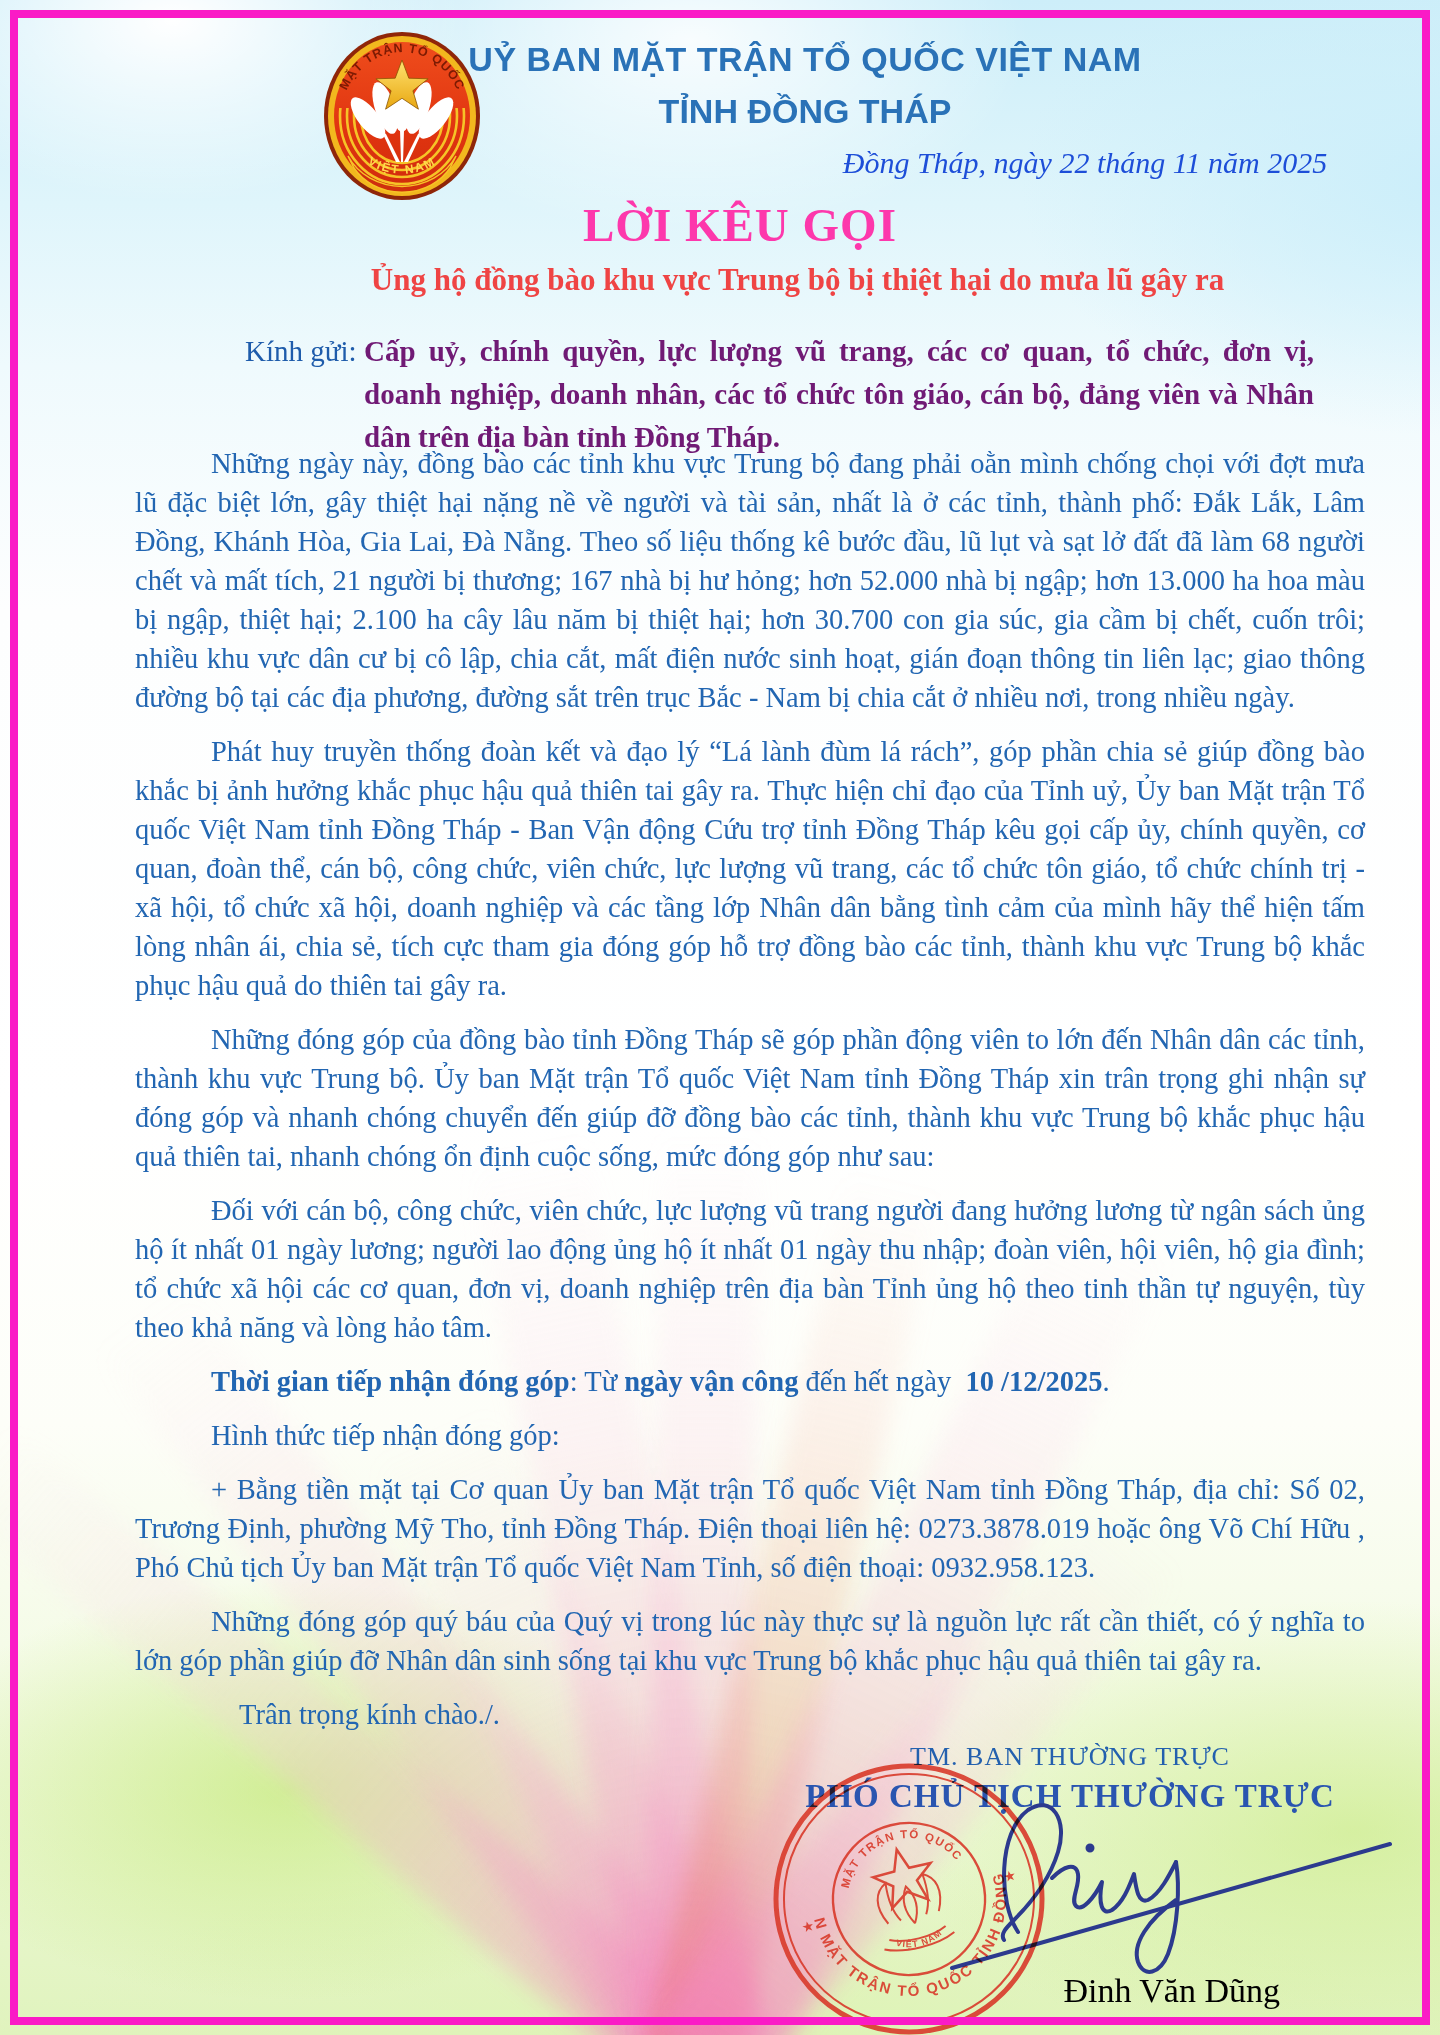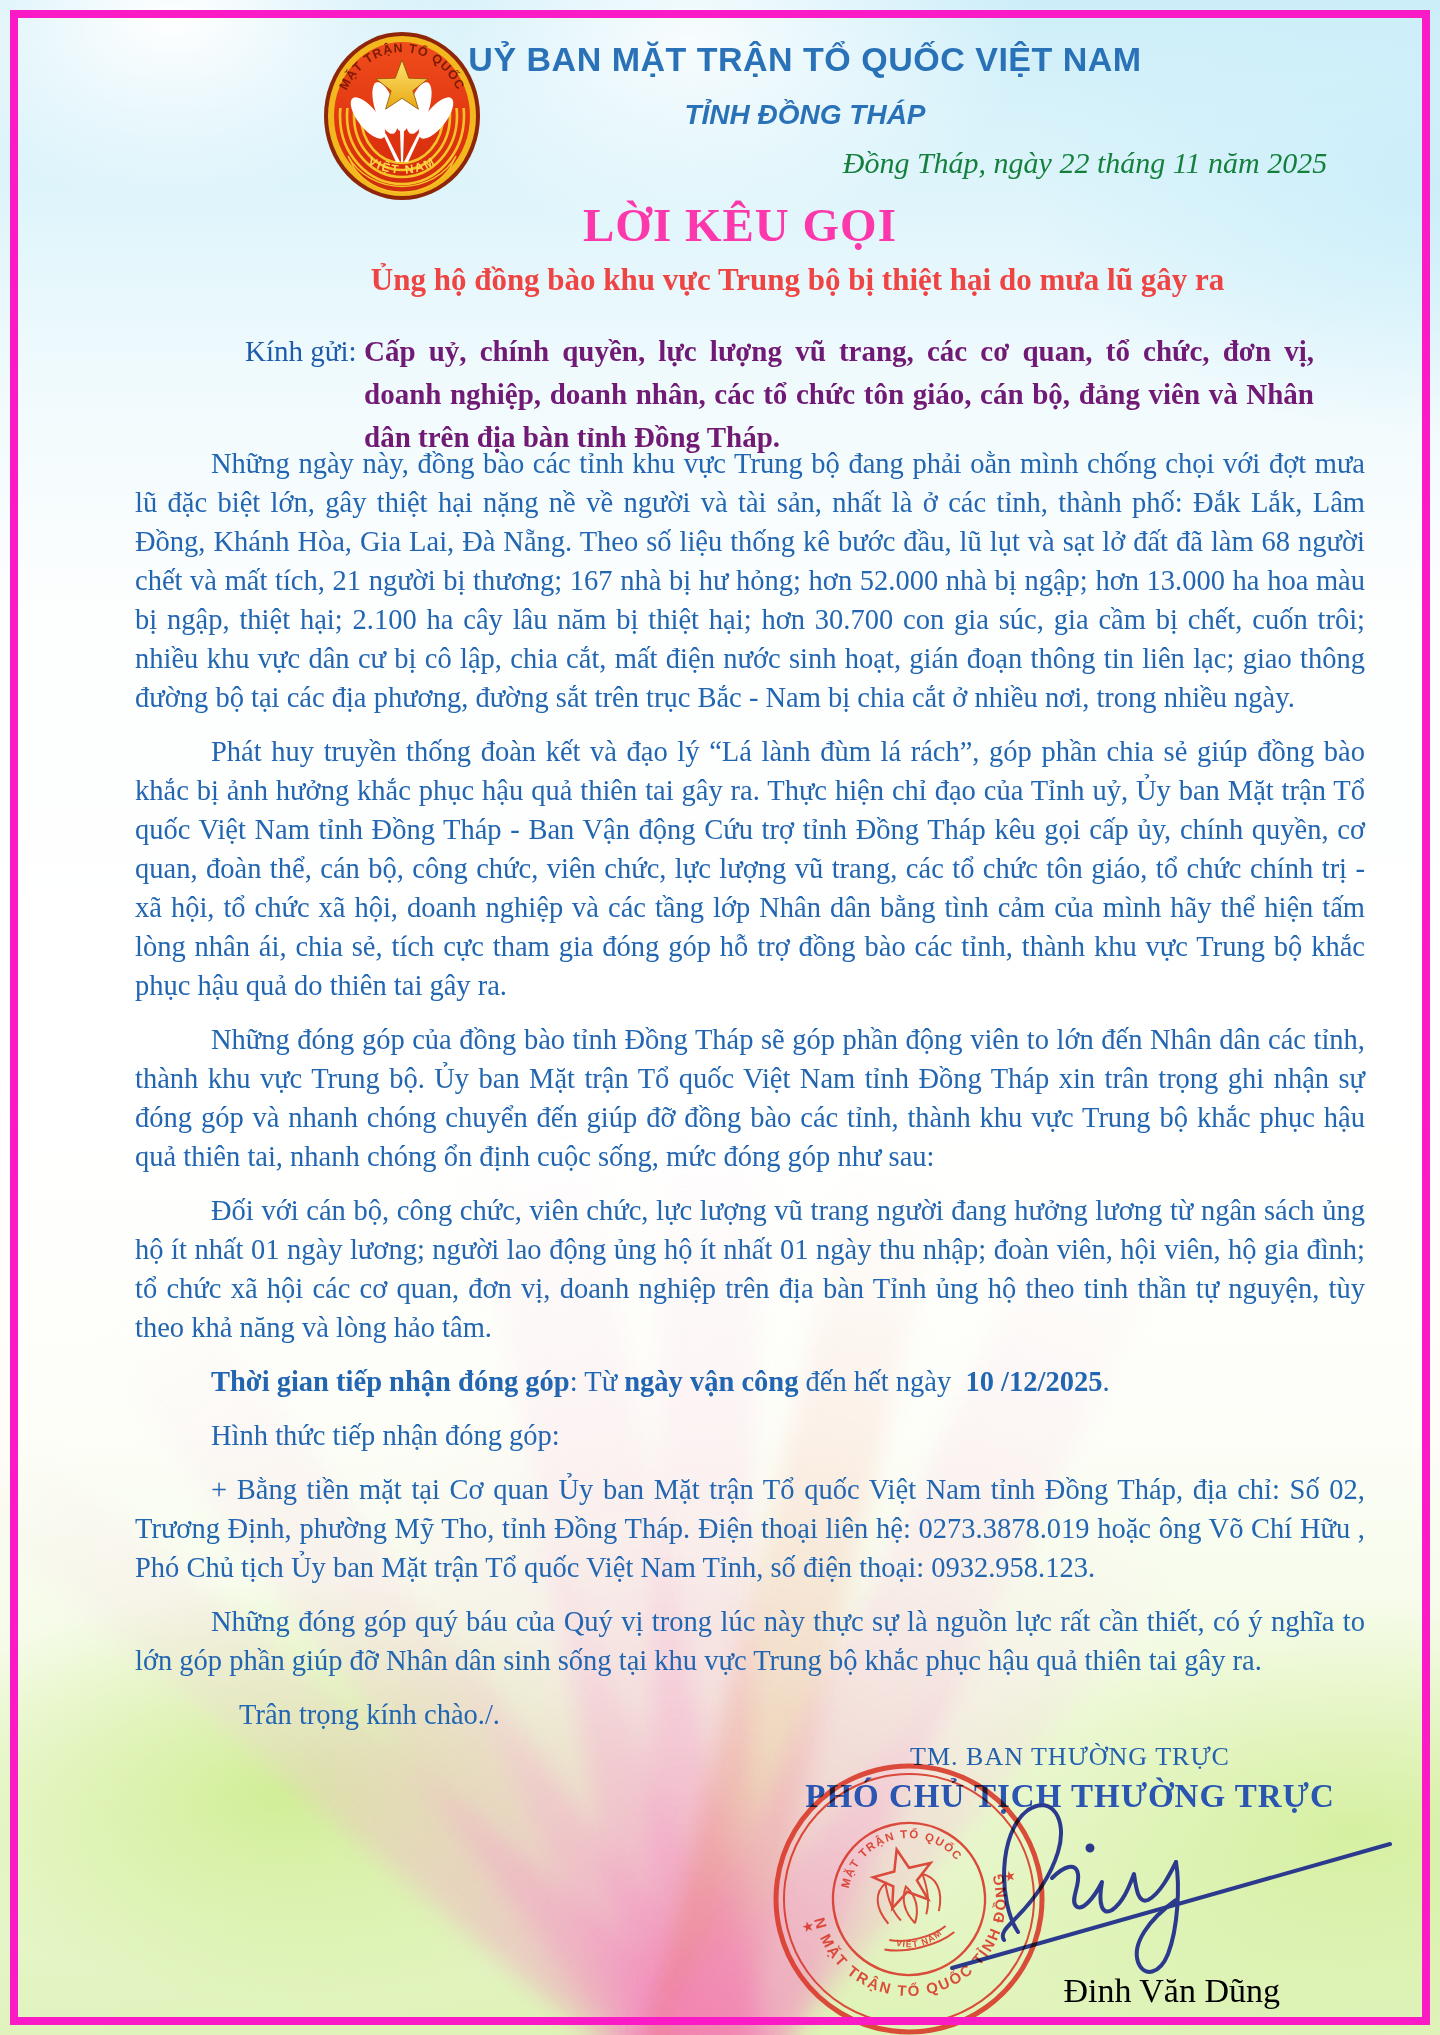--- a/index.html
+++ b/index.html
@@ -31,23 +31,23 @@
   .frame {
     position:absolute; inset:10px; border:8px solid #fa1bc6; z-index:7; pointer-events:none;
   }
   .content { position:absolute; inset:0; z-index:3; }
 
   
   .emblem { position:absolute; left:322px; top:30px; width:160px; height:172px; }
   .org { position:absolute; left:360px; top:40px; width:890px; text-align:center;
          font-family:"Liberation Sans", sans-serif; font-weight:700; color:#2a72b7; }
   .org .l1 { font-size:34px; letter-spacing:.5px; }
-  .org .l2 { font-size:28px; margin-top:20px;font-style:italic; }
+  .org .l2 { font-size:34px; margin-top:13px; }
   .dateline { position:absolute; left:760px; top:146px; width:650px; text-align:center;
-              font-style:italic; font-size:30px; color:#15803d; }
+              font-style:italic; font-size:30px; color:#1d4ed8; }
   .title { position:absolute; left:0; top:198px; width:1480px; text-align:center;
            font-size:47px; font-weight:700; color:#fd38ac; letter-spacing:1px; }
   .subtitle { position:absolute; left:160px; top:262px; width:1275px; text-align:center;
               font-size:31px; font-weight:700; color:#ef4444; }
 
   
   .salute { position:absolute; left:245px; top:330px; width:1095px; color:#1e5cab; font-size:29px; line-height:43px; }
   .salute .label { position:absolute; left:0; top:0; font-weight:400; }
   .salute .recipients { margin-left:119px; width:950px; font-weight:700; color:#701a75; text-align:justify; }
 

